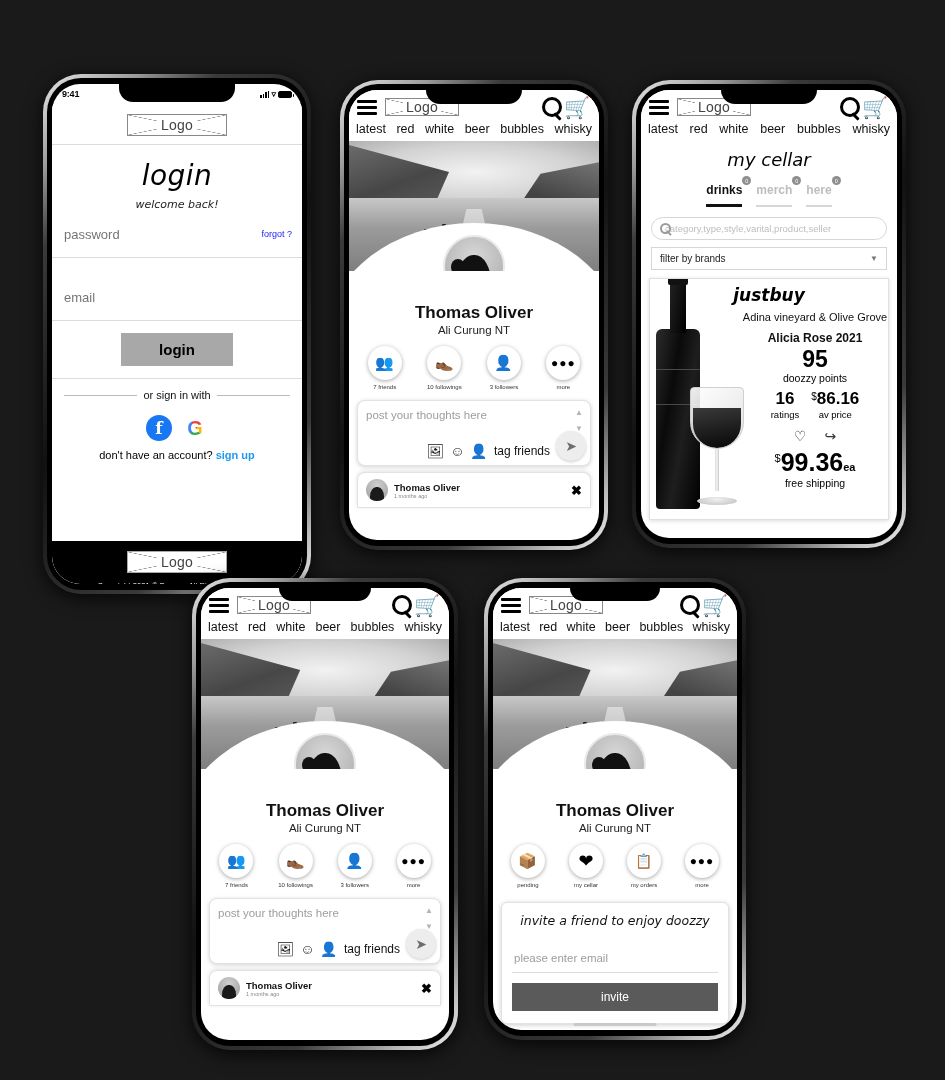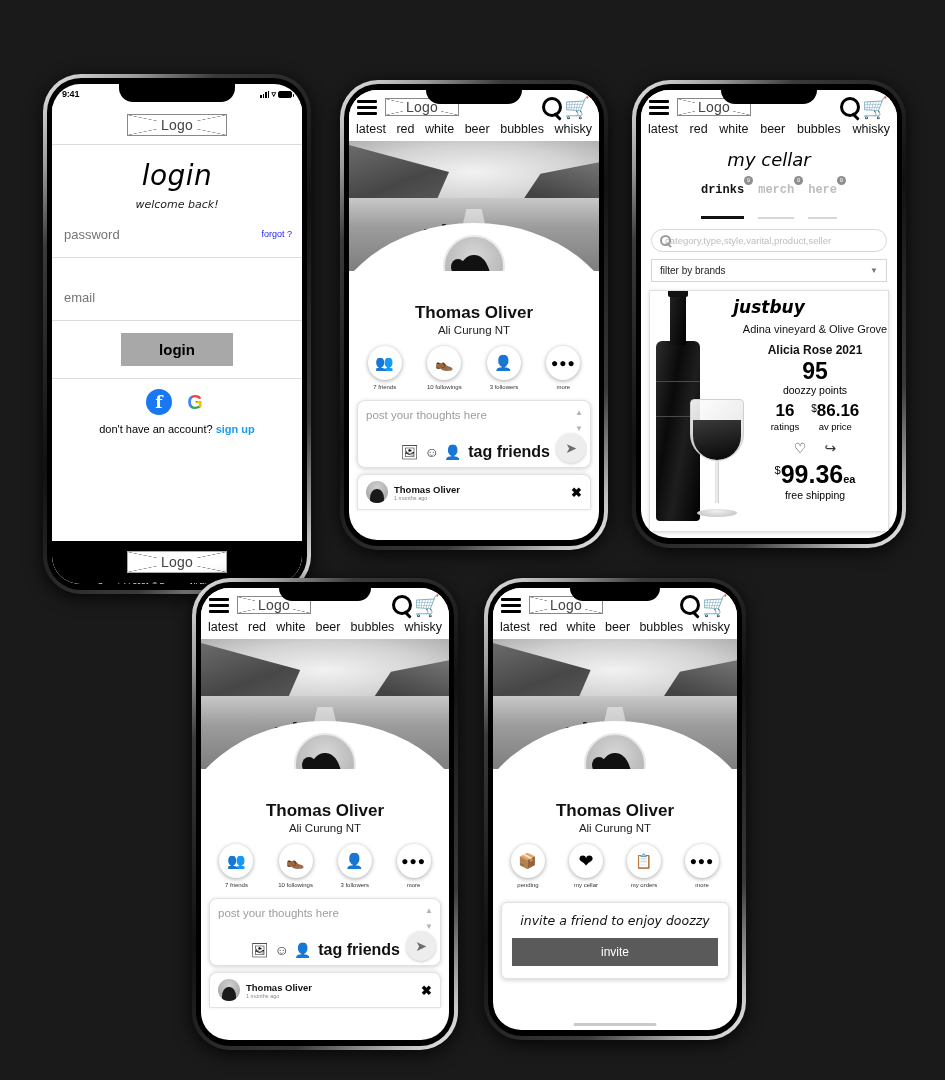--- a/index.html
+++ b/index.html
@@ -150,37 +150,37 @@
     font-size:15px; color:#000;}
   .stat-lbl{ font-size:6px; color:#333;}
 
   
   .composer{ margin:2px 8px 6px; border:1px solid #e2e2e2; border-radius:8px; background:#fff;
     box-shadow:0 1px 4px rgba(0,0,0,.18); padding:8px 8px 6px; position:relative;}
   .composer .ph{ font-size:11.5px; color:#9d9d9d;}
   .spin{ position:absolute; right:7px; top:7px; display:flex; flex-direction:column; gap:7px; color:#b3b3b3; font-size:8px;}
   .comp-tools{ display:flex; align-items:center; justify-content:flex-end; gap:6px; margin-top:22px; padding-right:32px;}
   .comp-tools .t{ font-size:14px; color:#111;}
-  .tagtxt{ font-size:16px; font-weight:bold; color:#111;}
+  .tagtxt{ font-size:12px; font-weight:normal; color:#111;}
   .sendbtn{ position:absolute; right:4px; bottom:4px; width:30px;height:30px;border-radius:50%;
     background:#ededed; display:flex;align-items:center;justify-content:center; font-size:14px; color:#6d6d6d;
     box-shadow:0 1px 3px rgba(0,0,0,.2); cursor:pointer;}
 
   .post-card{ margin:0 8px; border:1px solid #e2e2e2; border-radius:8px 8px 0 0; background:#fff;
     box-shadow:0 -1px 4px rgba(0,0,0,.12); padding:6px 8px; display:flex; align-items:center; gap:6px;}
   .pc-av{ width:22px;height:22px;border-radius:50%; background:radial-gradient(circle at 50% 30%,#d0d0d0,#9a9a9a); position:relative; overflow:hidden;}
   .pc-av:after{content:"";position:absolute;left:50%;bottom:-2px;transform:translateX(-50%);width:14px;height:16px;background:#1a1a1a;border-radius:45% 45% 25% 25%/60% 60% 20% 20%;}
   .pc-name{ font-size:9.5px; font-weight:bold; color:#111;}
   .pc-time{ font-size:5.5px; color:#8a8a8a;}
   .pc-x{ margin-left:auto; font-size:13px; font-weight:bold; cursor:pointer;}
 
   
   .cellar-title{ text-align:center; font-family:"DejaVu Sans",sans-serif; font-style:italic; font-size:18px; margin-top:8px;}
   .ctabs{ display:flex; justify-content:center; gap:14px; margin-top:10px;}
-  .ctab{ position:relative; cursor:pointer; padding-bottom:21px;font-family:Liberation Mono, monospace; }
+  .ctab{ position:relative; cursor:pointer; padding-bottom:9px; }
   .ctab .tl{ font-size:12px; font-weight:bold; color:#bdbdbd;}
   .ctab.active .tl{ color:#111;}
   .ctab .bdg{ position:absolute; top:-4px; right:-9px; width:9px;height:9px;border-radius:50%;
     background:#8e8e8e; color:#fff; font-size:5.5px; display:flex;align-items:center;justify-content:center;}
   .ctab .ul{ position:absolute; left:0; right:0; bottom:0; height:2px; background:#d6d6d6;}
   .ctab.active .ul{ height:3px; background:#111;}
   .cellar-search{ margin:10px 10px 0; border:1px solid #d6d6d6; border-radius:14px; padding:5px 8px;
     display:flex; align-items:center; gap:4px;}
   .cs-ico{ width:11px;height:11px;border:2px solid #9b9b9b; border-radius:50%; position:relative; flex:none;}
   .cs-ico:after{content:"";position:absolute;right:-3px;bottom:-2px;width:6px;height:2px;background:#9b9b9b;transform:rotate(45deg);}
@@ -272,20 +272,25 @@
           <span class="forgot">forgot ?</span>
         </div>
         <div class="fld" style="margin-top:16px;">
           <input readonly="" placeholder="email" style="">
         </div>
 
         <div class="login-btn-wrap">
           <button class="login-btn">login</button>
         </div>
 
+        <div class="orline">
+          <span class="ln"></span>
+          <span>or sign in with</span>
+          <span class="ln"></span>
+        </div>
 
         <div class="socials">
           <div class="soc soc-fb">
               <span>f</span>
             </div>
           <div class="soc soc-g">
               <span class="g-glyph">G</span>
             </div>
         </div>
 
@@ -652,18 +657,21 @@
           <div class="stat-lbl">my orders</div>
         </div>
         <div class="stat">
           <div class="stat-circle" style="font-size:12px;letter-spacing:1px;">●●●</div>
           <div class="stat-lbl">more</div>
         </div>
       </div>
 
       <div class="invite-card">
         <div class="invite-title">invite a friend to enjoy doozzy</div>
+        <div class="invite-field">
+          <span>please enter email</span>
+        </div>
         <button class="invite-btn">invite</button>
       </div>
       <div class="home-ind"></div>
     </div>
   </div>
 </div>
 
 </body></html>

